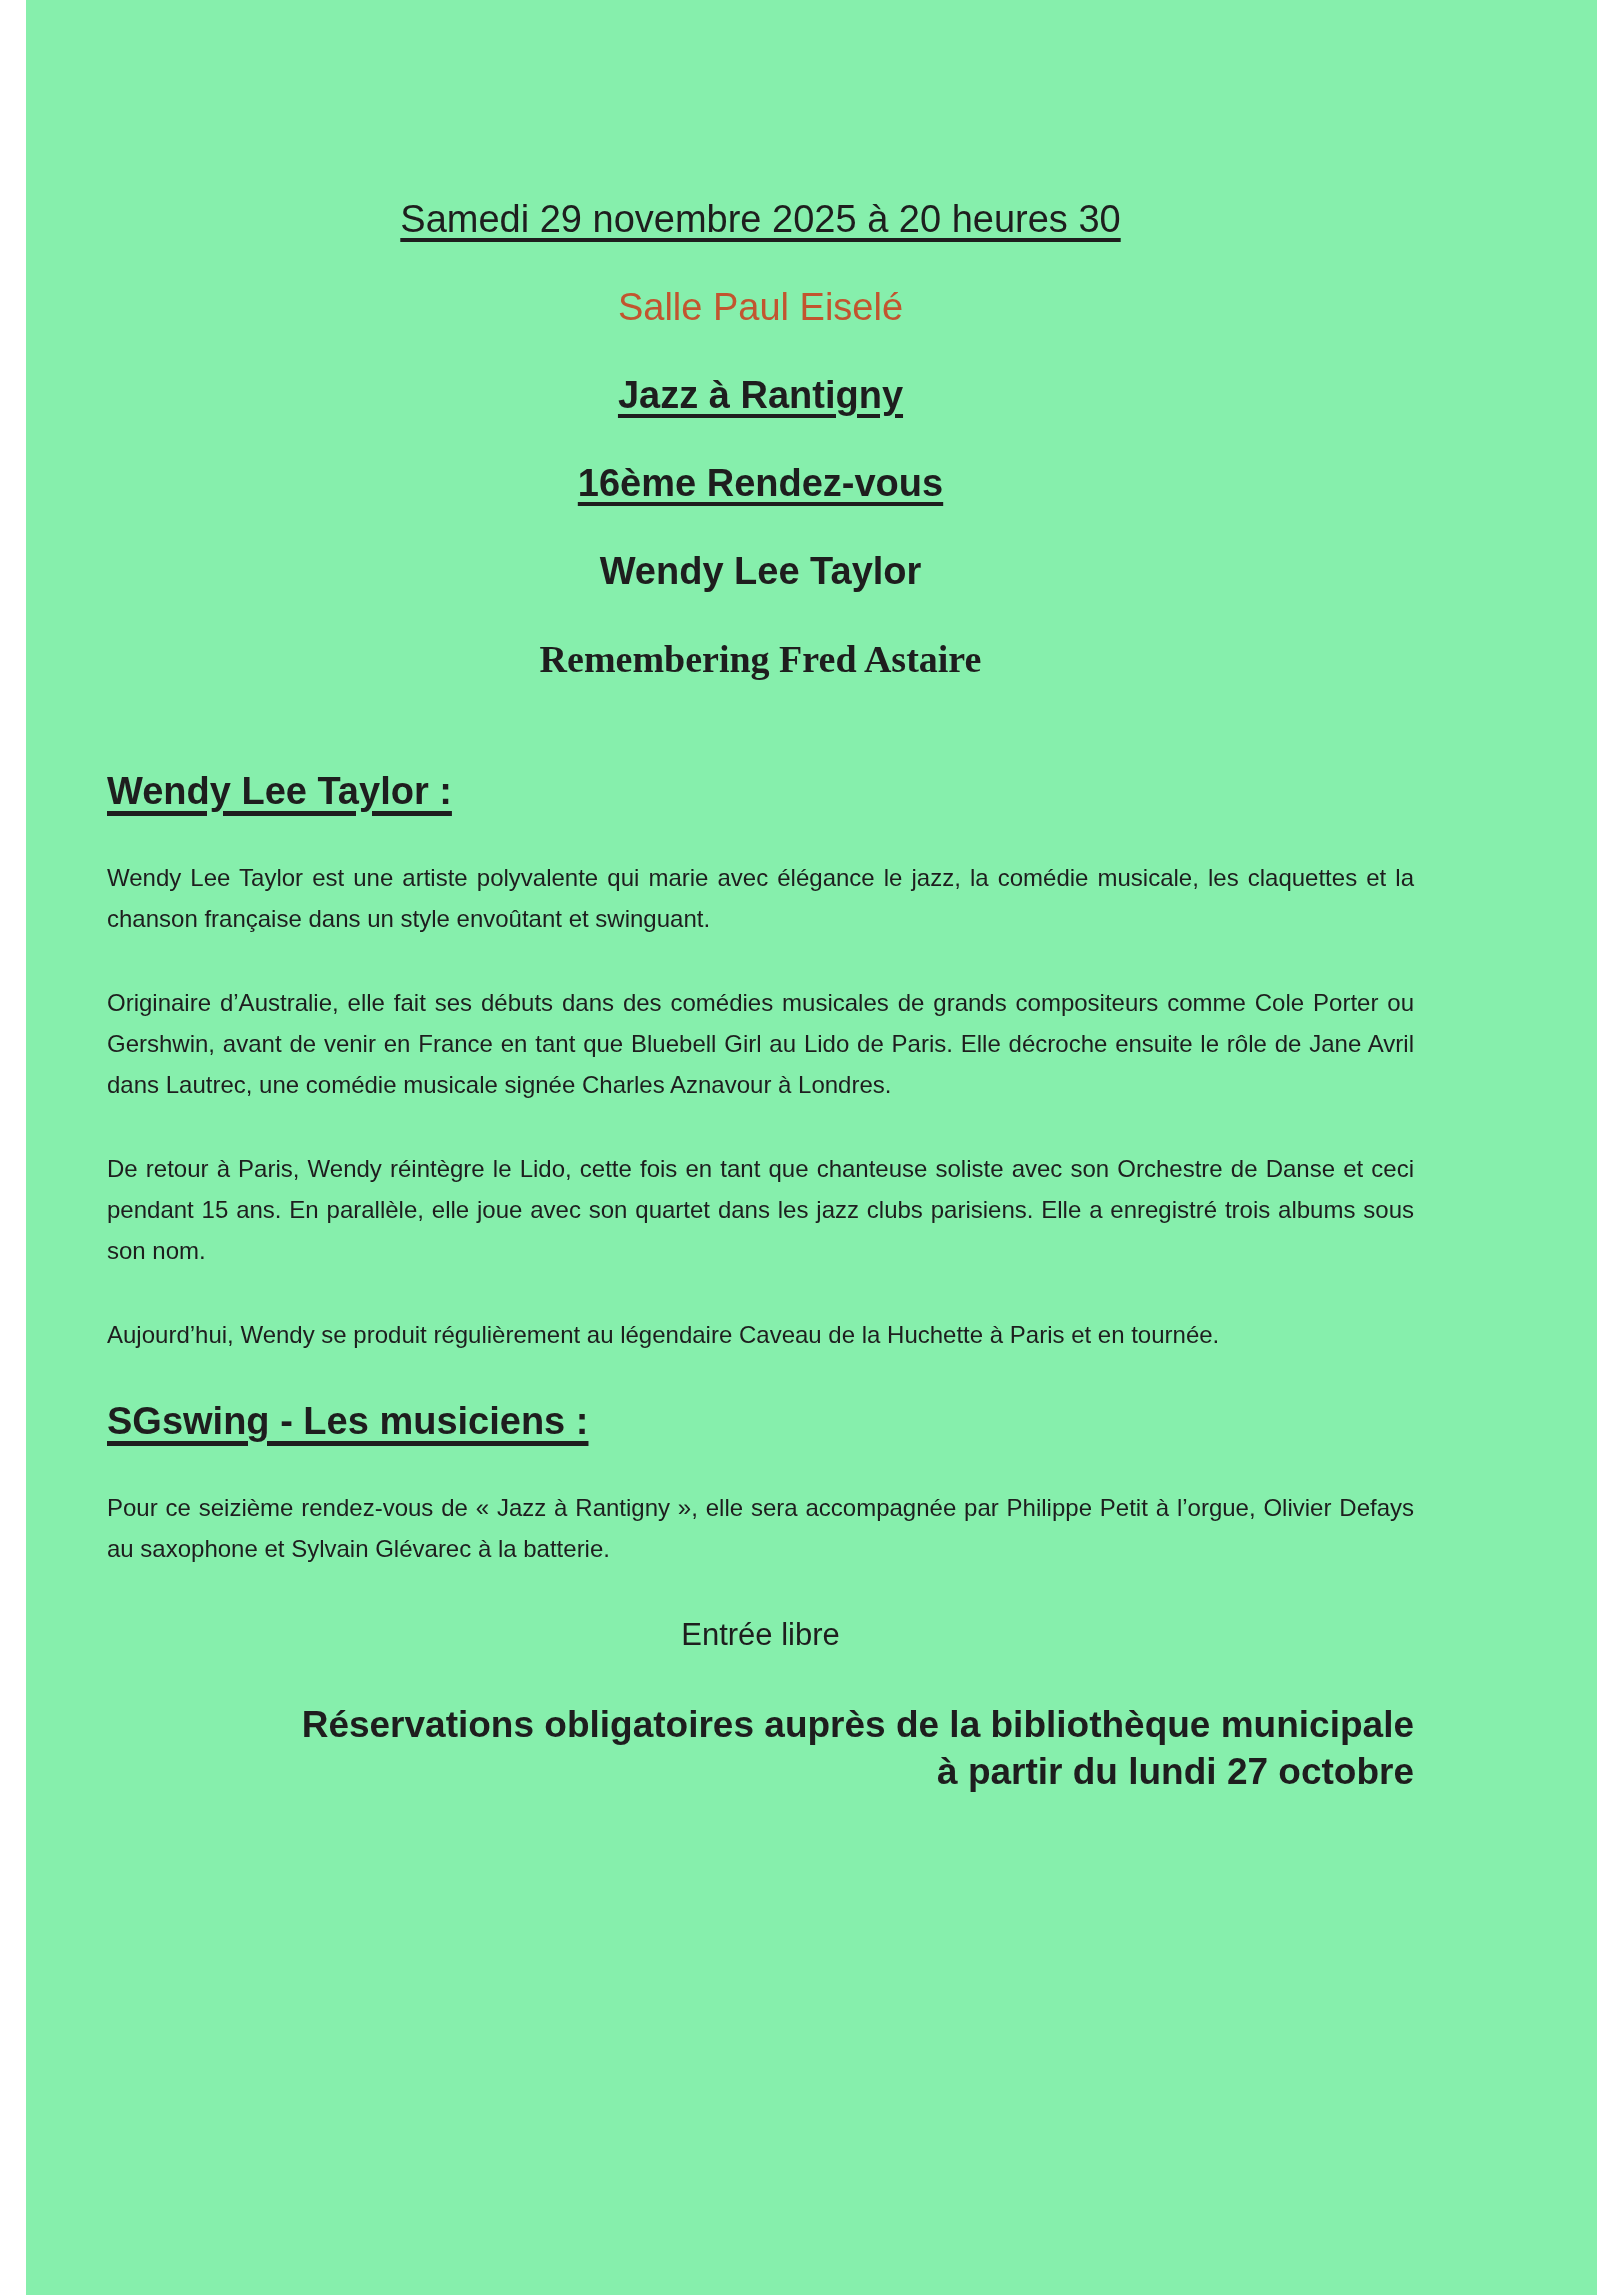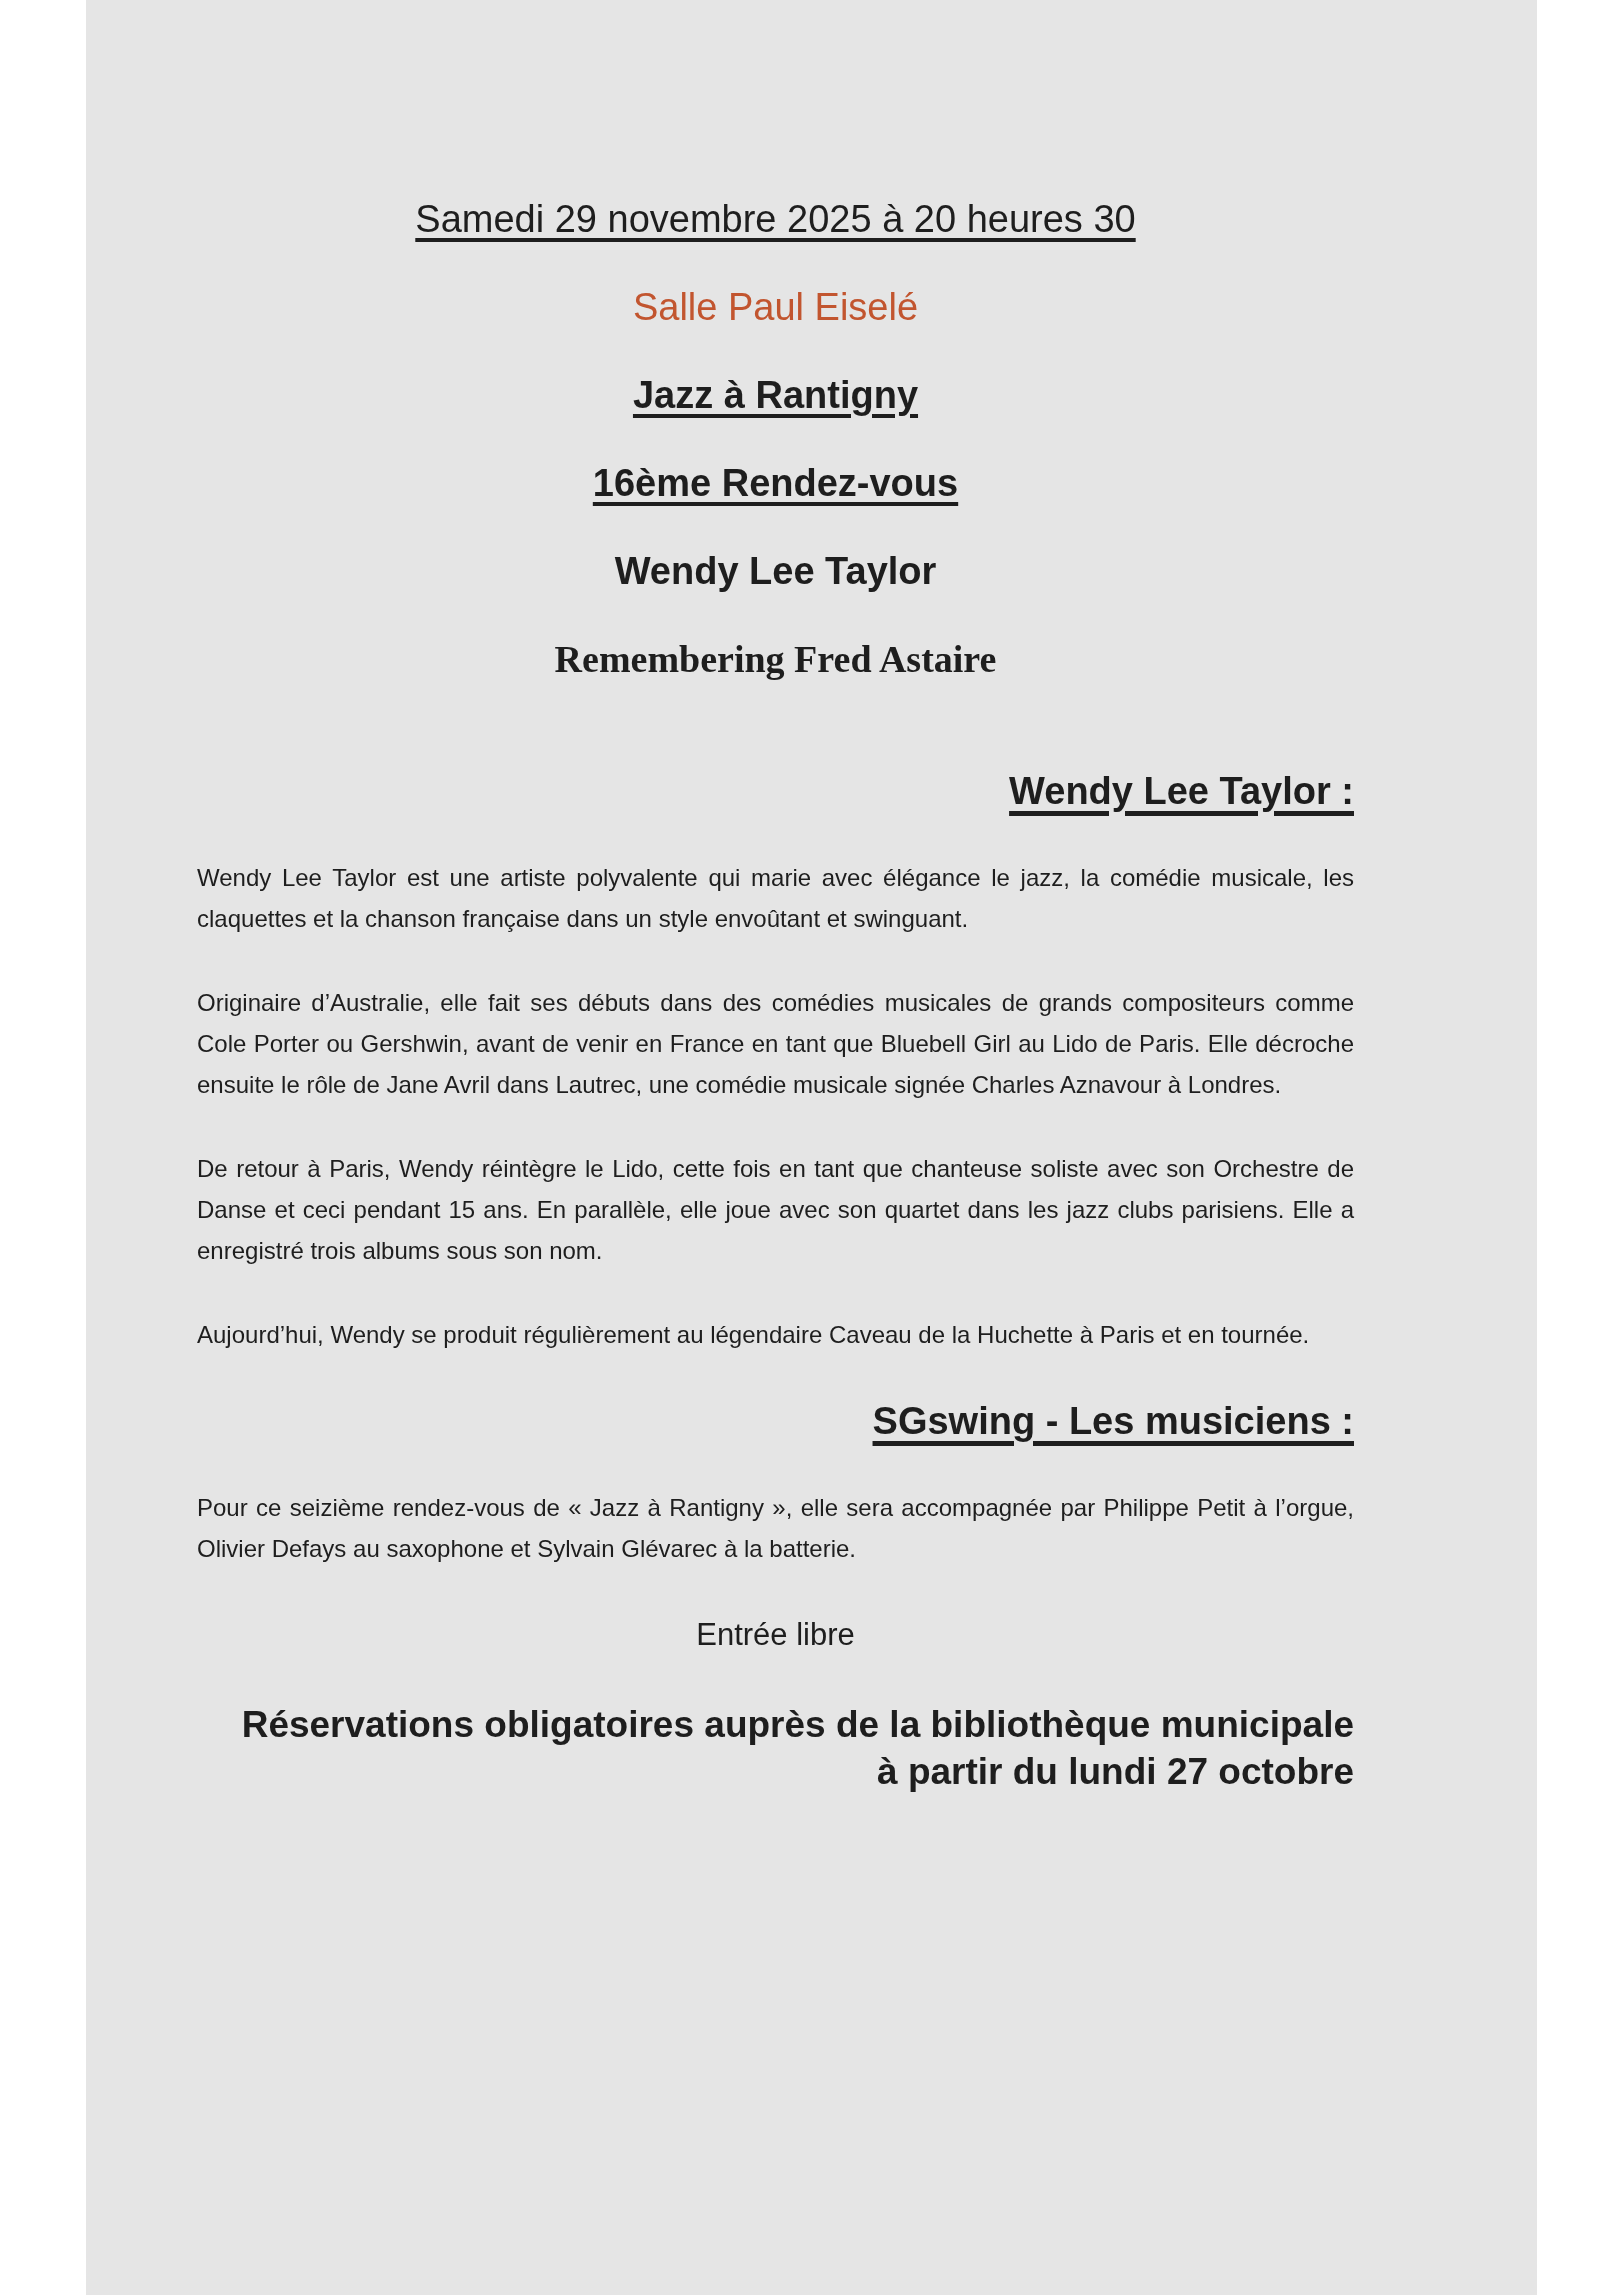--- a/index.html
+++ b/index.html
@@ -3,29 +3,29 @@
 <meta charset="utf-8">
 <title>Jazz à Rantigny — Wendy Lee Taylor</title>
 <style>
   html, body {
     margin: 0;
     padding: 0;
     background: #ffffff;
   }
   .page {
     position: relative;
-    width: 1451px;
+    width: 1571px;
     height: 2295px;
     margin: 0 auto;
-    background: #e5e5e5;
+    background: #86efac;
     color: #1e1e1e;
     font-family: "Liberation Sans", "DejaVu Sans", sans-serif;
     overflow: hidden;
     box-sizing: border-box;
-    padding: 196px 183px 0 111px;
+    padding: 196px 183px 0 81px;
   }
   
   .top-heading {
     text-align: center;
     font-size: 38px;
     line-height: 46px;
     margin: 0 0 42px 0;
     white-space: nowrap;
   }
   .u {
@@ -35,21 +35,21 @@
   }
   .b { font-weight: bold; }
   .venue {  }
   .gap-after-show { margin-bottom: 86px; font-family: Liberation Serif, serif; }
 
   
   .section-heading {
     font-size: 38px;
     line-height: 46px;
     font-weight: bold;
-    text-align: right;
+    text-align: left;
     margin: 0 0 43px 0;
     text-decoration: underline;
     text-decoration-thickness: 4.6px;
     text-underline-offset: 6.5px;
   }
   .para {
     font-size: 24px;
     line-height: 41px;
     text-align: justify;
     margin: 0 0 43px 0;

